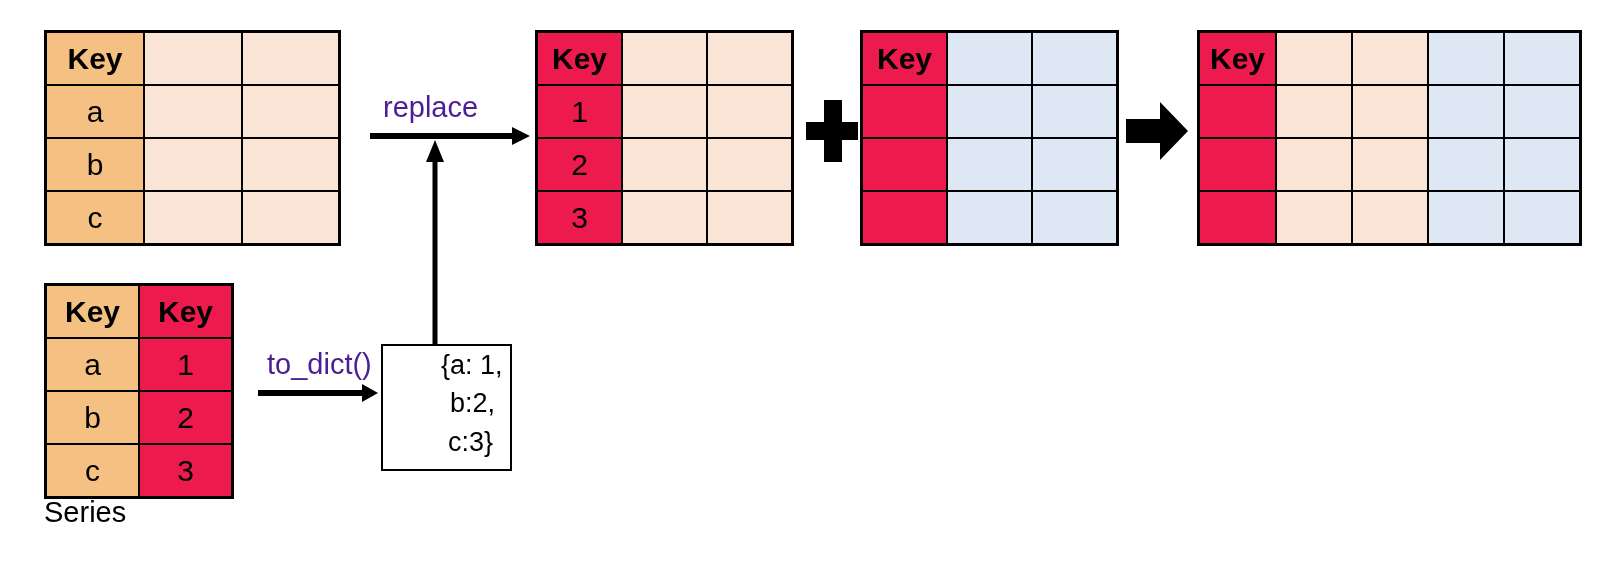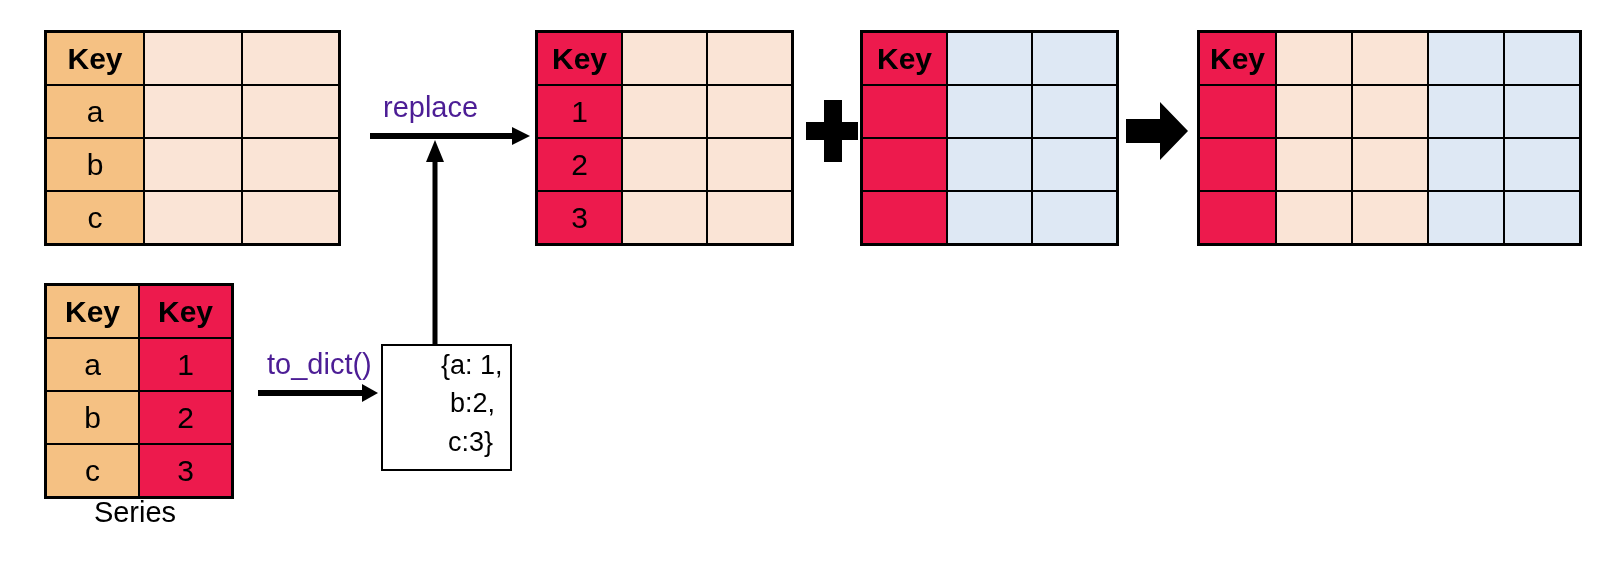--- a/index.html
+++ b/index.html
@@ -64,21 +64,21 @@
 
   
   #table-series { left: 44px; top: 283px; width: 182px; height: 205px; }
   #table-series td { height: 51px; }
 
   .series-caption {
     position: absolute;
     left: 44px;
     top: 496px;
     width: 182px;
-    text-align: center;
+    text-align: left;
     font-size: 29px;
     color: #000;
   }
 
   
   .arrow-label {
     position: absolute;
     font-size: 29px;
     color: #4c1d95;
     white-space: nowrap;

